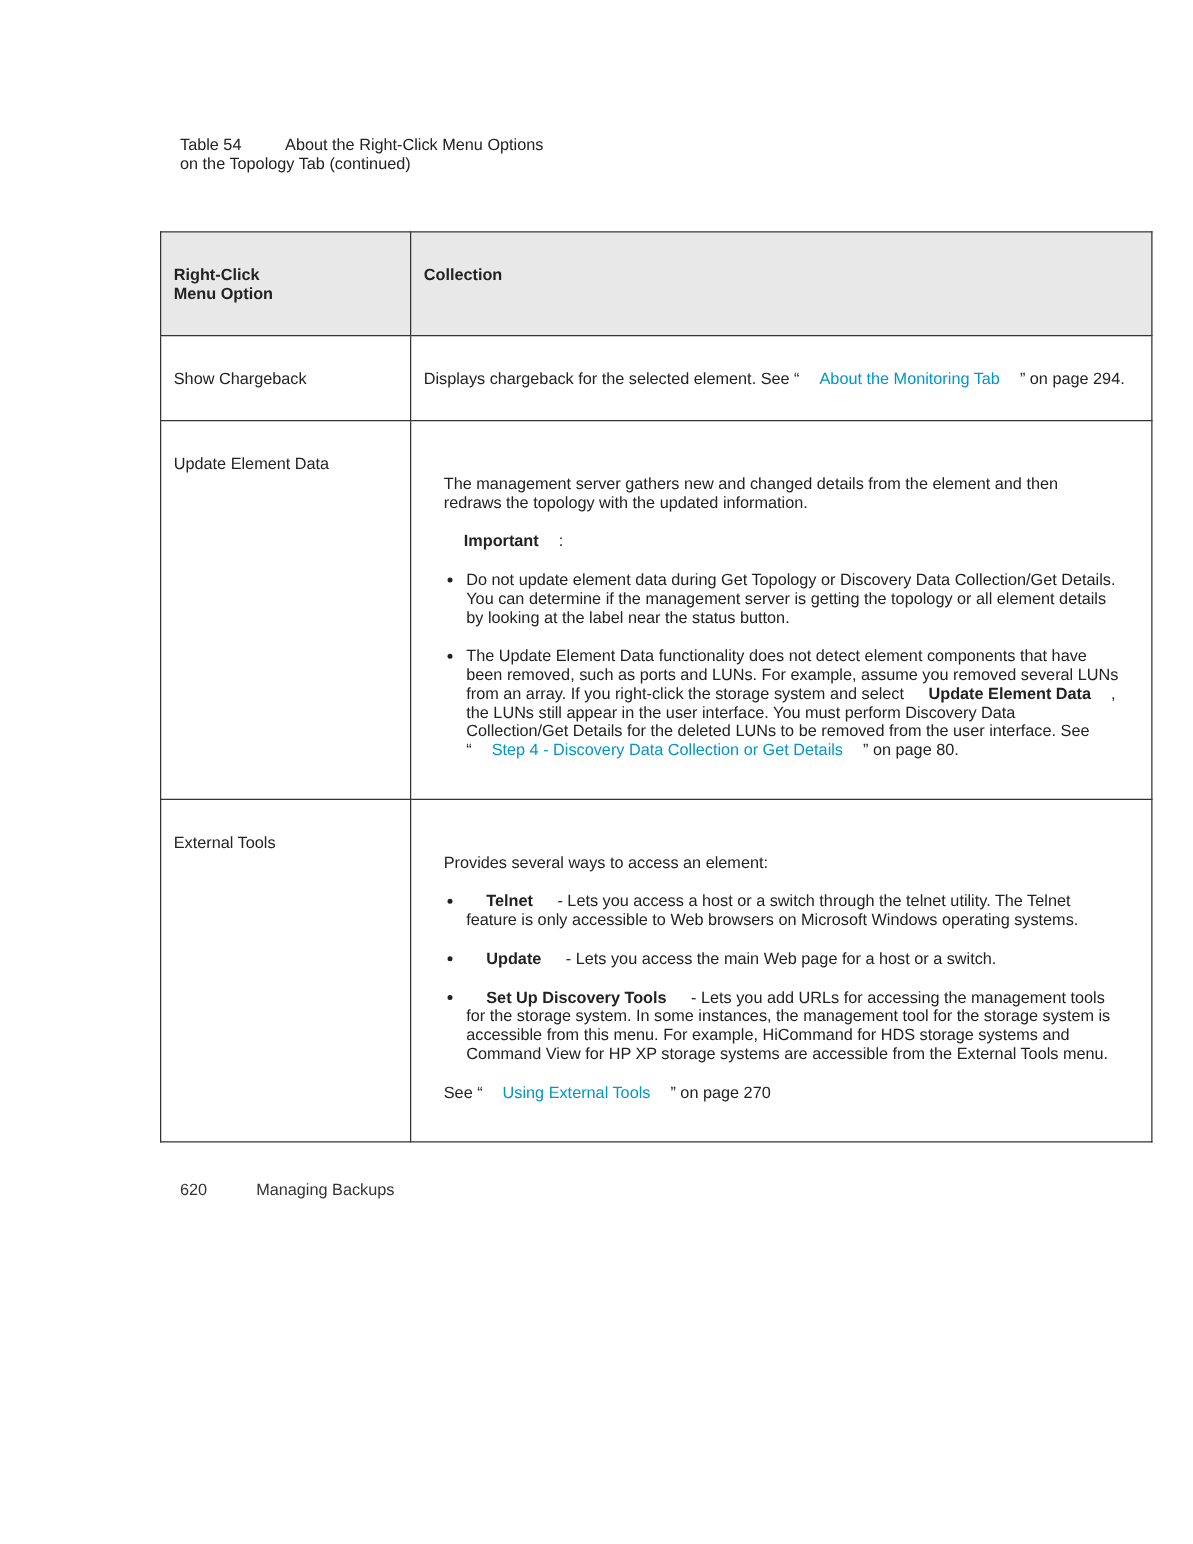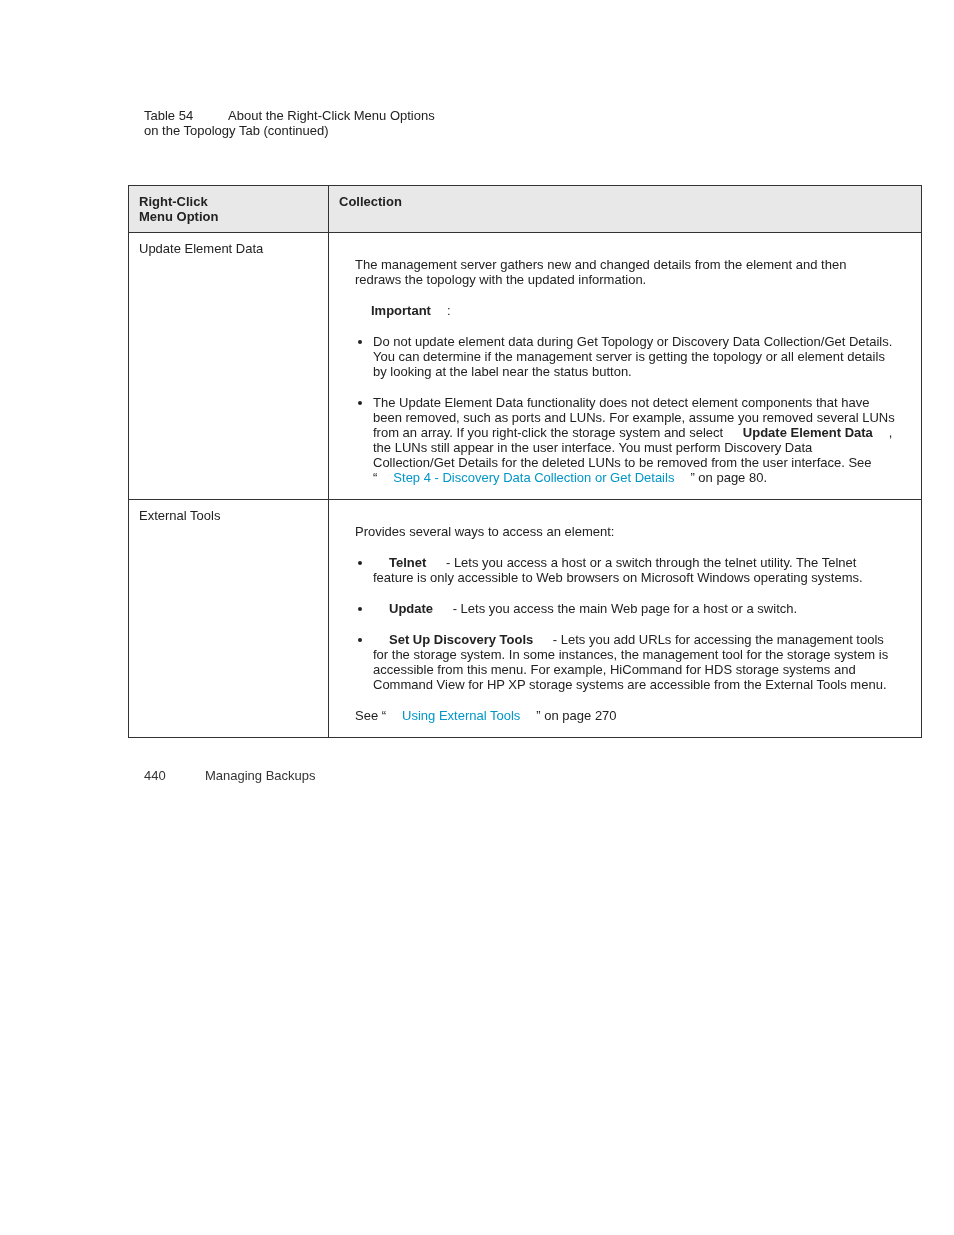--- a/index.html
+++ b/index.html
@@ -12,21 +12,21 @@
       min-height: 1235px;
       padding: 60px 80px 60px 80px;
     }
     table {
       width: 100%;
       border-collapse: collapse;
       border: 1px solid #333;
     }
     th, td {
       border: 1px solid #333;
-      padding: 8px 10px;
+      padding: 26px 10px;
       vertical-align: top;
       font-size: 13px;
     }
     thead th {
       background: #e8e8e8;
       font-weight: bold;
       text-align: left;
     }
     .col-option { width: 200px; }
     .col-desc { width: auto; }
@@ -66,20 +66,26 @@
   <thead>
     <tr>
       <th class="col-option">Right-Click<br>Menu Option</th>
       <th class="col-desc">Collection</th>
     </tr>
   </thead>
   <tbody>
 
 
 
+    <tr>
+      <td>Show Chargeback</td>
+      <td>
+        Displays chargeback for the selected element. See “<a class="link" href="#">About the Monitoring Tab</a>” on page 294.
+      </td>
+    </tr>
 
     <tr>
       <td>Update Element Data</td>
       <td>
         <p>The management server gathers new and changed details from the element and then redraws the topology with the updated information.</p>
         <p><span class="important-label">Important</span>:</p>
         <ul class="bullet-list">
           <li>Do not update element data during Get Topology or Discovery Data Collection/Get Details. You can determine if the management server is getting the topology or all element details by looking at the label near the status button.</li>
           <li>The Update Element Data functionality does not detect element components that have been removed, such as ports and LUNs. For example, assume you removed several LUNs from an array. If you right-click the storage system and select <span class="bold">Update Element Data</span>, the LUNs still appear in the user interface. You must perform Discovery Data Collection/Get Details for the deleted LUNs to be removed from the user interface. See “<a class="link" href="#">Step 4 - Discovery Data Collection or Get Details</a>” on page 80.</li>
         </ul>
@@ -95,17 +101,17 @@
           <li><span class="bold">Update</span> - Lets you access the main Web page for a host or a switch.</li>
           <li><span class="bold">Set Up Discovery Tools</span> - Lets you add URLs for accessing the management tools for the storage system. In some instances, the management tool for the storage system is accessible from this menu. For example, HiCommand for HDS storage systems and Command View for HP XP storage systems are accessible from the External Tools menu.</li>
         </ul>
         <p>See “<a class="link" href="#">Using External Tools</a>” on page 270</p>
       </td>
     </tr>
   </tbody>
 </table>
 
 <div class="footer">
-  <span>440</span>&nbsp;&nbsp;<span>Managing Backups</span>
+  <span>620</span>&nbsp;&nbsp;<span>Managing Backups</span>
 </div>
 
 
 
 
 </body></html>

